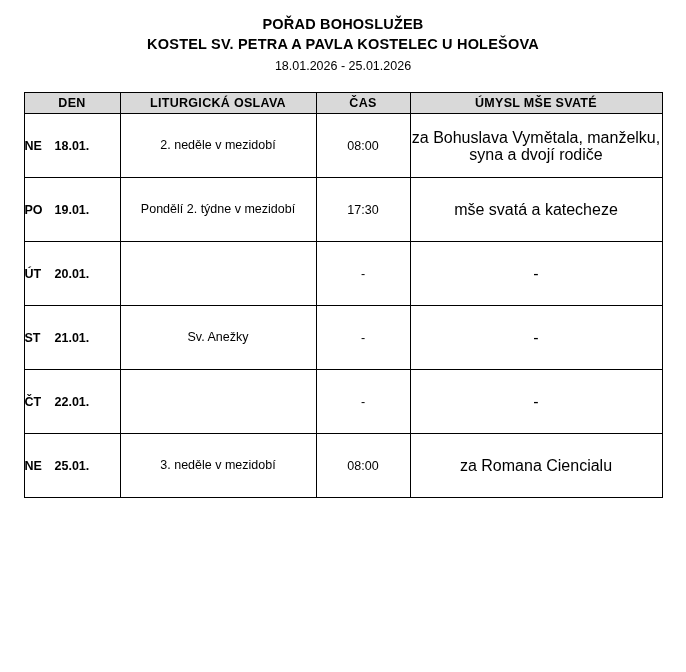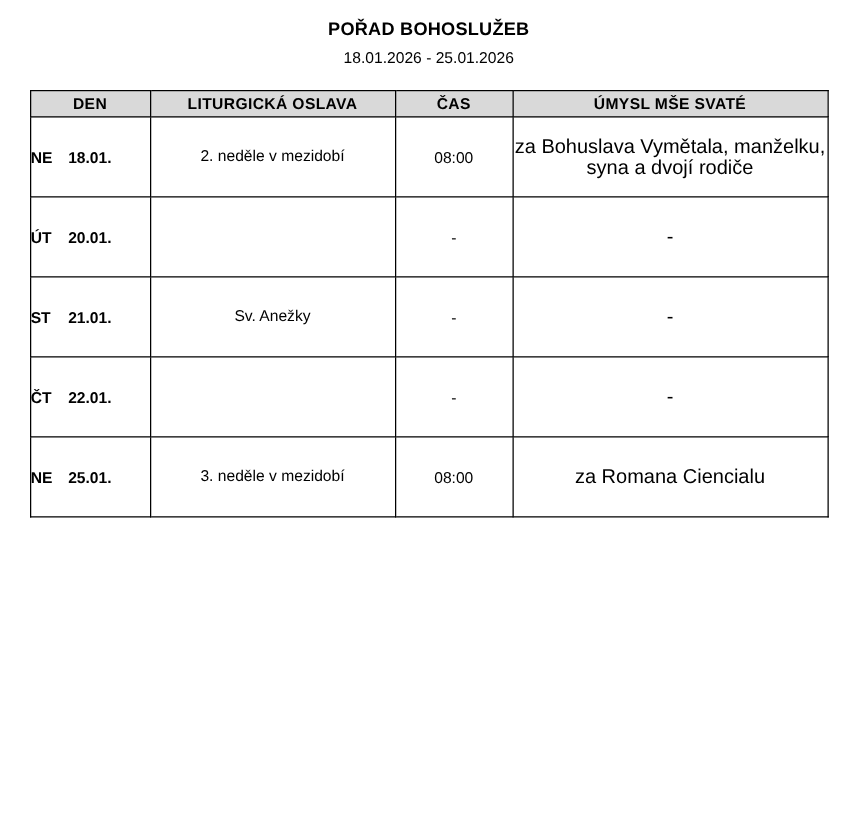--- a/index.html
+++ b/index.html
@@ -104,20 +104,21 @@
     line-height: 17px;
   }
 </style>
 </head>
 <body>
 
 <div class="page">
 
   <div class="header">
     <div class="line1">POŘAD BOHOSLUŽEB</div>
+    <div class="line2">KOSTEL SV. PETRA A PAVLA KOSTELEC U HOLEŠOVA</div>
     <div class="line3">18.01.2026 - 25.01.2026</div>
   </div>
 
   <table class="schedule">
     <colgroup>
       <col class="col-day">
       <col class="col-lit">
       <col class="col-time">
       <col class="col-int">
     </colgroup>
@@ -128,20 +129,26 @@
         <th>ČAS</th>
         <th>ÚMYSL MŠE SVATÉ</th>
       </tr>
     </thead>
     <tbody>
       <tr>
         <td class="day"><span class="dname">NE</span><span class="ddate">18.01.</span></td>
         <td class="lit">2. neděle v mezidobí</td>
         <td class="time">08:00</td>
         <td class="intention">za Bohuslava Vymětala, manželku, syna a dvojí rodiče</td>
+      </tr>
+      <tr>
+        <td class="day"><span class="dname">PO</span><span class="ddate">19.01.</span></td>
+        <td class="lit">Pondělí 2. týdne v mezidobí</td>
+        <td class="time">17:30</td>
+        <td class="intention">mše svatá a katecheze</td>
       </tr>
       <tr>
         <td class="day"><span class="dname">ÚT</span><span class="ddate">20.01.</span></td>
         <td class="lit"></td>
         <td class="time">-</td>
         <td class="intention">-</td>
       </tr>
       <tr>
         <td class="day"><span class="dname">ST</span><span class="ddate">21.01.</span></td>
         <td class="lit">Sv. Anežky</td>

